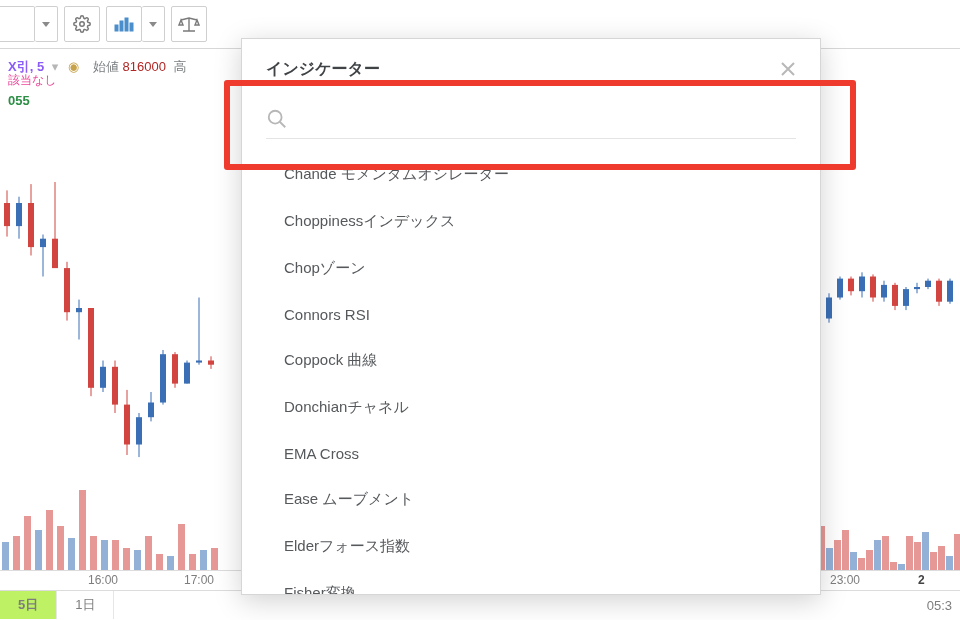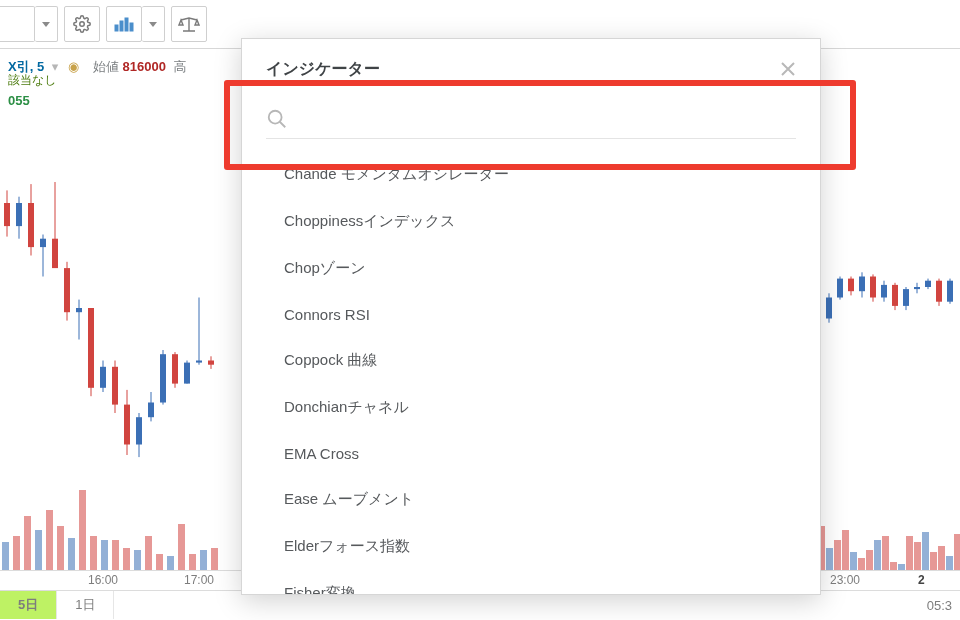--- a/index.html
+++ b/index.html
@@ -13,24 +13,24 @@
  color:#6a6a6a;font-size:14px;}
 .tbtn.drop{min-width:22px;border-left:none;}
 .tbtn-group{display:flex;}
 .tbtn.blueish svg path,.tbtn.blueish svg rect{stroke:#4b8ecb;fill:#4b8ecb;}
 .tbtn.first{margin-left:0;border-left:none;border-top-left-radius:0;border-bottom-left-radius:0;}
 .caret{width:0;height:0;border-left:4px solid transparent;border-right:4px solid transparent;
  border-top:5px solid #8a8a8a;}
 
 .symline{position:absolute;top:52px;left:0;width:100%;font-size:13px;color:#5d6163;
  padding:6px 8px 0 8px;pointer-events:none;}
-.symline .sym{font-weight:600;color:#0369a1;}
+.symline .sym{font-weight:600;color:#8b5cf6;}
 .symline .ohlc-label{margin-left:10px;color:#7a7e80;}
-.symline .ohlc-val{color:#b02725;font-weight:700;}
-.symline2{position:absolute;top:72px;left:8px;font-size:12px;color:#4d7c0f;pointer-events:none;}
+.symline .ohlc-val{color:#b02725;font-weight:400;}
+.symline2{position:absolute;top:72px;left:8px;font-size:12px;color:#ec4899;pointer-events:none;}
 .symline3{position:absolute;top:93px;left:8px;font-size:13px;color:#2c8f45;font-weight:600;pointer-events:none;}
 
 .chart{position:absolute;top:48px;left:0;width:960px;height:522px;}
 svg.candles{position:absolute;top:0;left:0;}
 svg.volbars{position:absolute;bottom:0;left:0;}
 
 .xaxis{position:absolute;top:570px;left:0;width:960px;height:20px;border-top:1px solid #dcdcdc;
  font-size:12px;color:#7d7d7d;}
 .xaxis span{position:absolute;top:2px;}
 .tfrow{position:absolute;top:590px;left:0;width:960px;height:28px;border-top:1px solid #dcdcdc;

